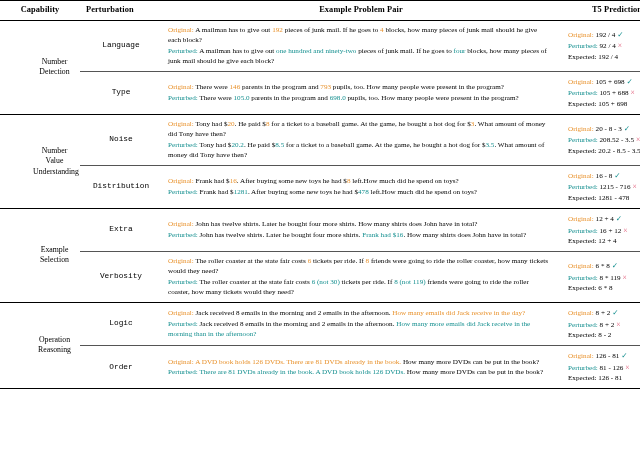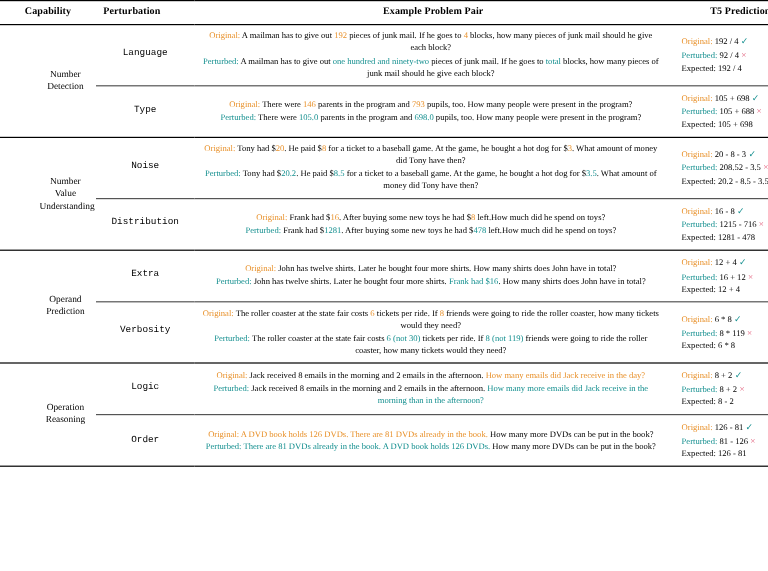--- a/index.html
+++ b/index.html
@@ -57,21 +57,21 @@
     text-align: center;
     font-size: 7.8px;
     width: 72px;
     font-family: Liberation Mono, monospace;
   }
   td.pert-cell.thin { border-bottom: 0.7px solid #555; }
   td.pert-cell.thick { border-bottom: 1.1px solid #000; }
   td.pert-cell.last { border-bottom: 1.3px solid #000; }
 
   td.example-cell {
-    text-align: center;
+    text-align: left;
     padding: 4px 10px 4px 6px;
     font-size: 7.15px;
     line-height: 1.46;
     font-family: Liberation Serif, serif;
   }
   td.example-cell.thin { border-bottom: 0.7px solid #555; }
   td.example-cell.thick { border-bottom: 1.1px solid #000; }
   td.example-cell.last { border-bottom: 1.3px solid #000; }
 
   td.pred-cell {
@@ -105,21 +105,21 @@
       <th class="col-example">Example Problem Pair</th>
       <th class="col-pred">T5 Prediction</th>
     </tr>
   </thead>
   <tbody id="table-body">
       <tr>
         <td class="cap-cell" rowspan="2"><span>Number Detection</span></td>
         <td class="pert-cell thin"><span>Language</span></td>
         <td class="example-cell thin">
           <div><span class="orig-label">Original: </span><span>A mailman has to give out </span><span class="orig-hl">192</span><span> pieces of junk mail. If he goes to </span><span class="orig-hl">4</span><span> blocks, how many pieces of junk mail should he give each block?</span></div>
-          <div><span class="pert-label">Perturbed: </span><span>A mailman has to give out </span><span class="pert-hl">one hundred and ninety-two</span><span> pieces of junk mail. If he goes to </span><span class="pert-hl">total</span><span> blocks, how many pieces of junk mail should he give each block?</span></div>
+          <div><span class="pert-label">Perturbed: </span><span>A mailman has to give out </span><span class="pert-hl">one hundred and ninety-two</span><span> pieces of junk mail. If he goes to </span><span class="pert-hl">four</span><span> blocks, how many pieces of junk mail should he give each block?</span></div>
         </td>
         <td class="pred-cell thin">
           <div class="line"><span class="orig-label">Original: </span><span>192 / 4</span><span class="tick"> ✓</span></div>
           <div class="line"><span class="pert-label">Perturbed: </span><span>92 / 4</span><span class="cross"> ×</span></div>
           <div class="line"><span class="exp-label">Expected: </span><span>192 / 4</span></div>
         </td>
       </tr>
       <tr>
         <td class="pert-cell thick"><span>Type</span></td>
         <td class="example-cell thick">
@@ -151,21 +151,21 @@
           <div><span class="orig-label">Original: </span><span>Frank had $</span><span class="orig-hl">16</span><span>. After buying some new toys he had $</span><span class="orig-hl">8</span><span> left.How much did he spend on toys?</span></div>
           <div><span class="pert-label">Perturbed: </span><span>Frank had $</span><span class="pert-hl">1281</span><span>. After buying some new toys he had $</span><span class="pert-hl">478</span><span> left.How much did he spend on toys?</span></div>
         </td>
         <td class="pred-cell thick">
           <div class="line"><span class="orig-label">Original: </span><span>16 - 8</span><span class="tick"> ✓</span></div>
           <div class="line"><span class="pert-label">Perturbed: </span><span>1215 - 716</span><span class="cross"> ×</span></div>
           <div class="line"><span class="exp-label">Expected: </span><span>1281 - 478</span></div>
         </td>
       </tr>
       <tr>
-        <td class="cap-cell" rowspan="2"><span>Operand Prediction</span></td>
+        <td class="cap-cell" rowspan="2"><span>Example Selection</span></td>
         <td class="pert-cell thin"><span>Extra</span></td>
         <td class="example-cell thin">
           <div><span class="orig-label">Original: </span><span>John has twelve shirts. Later he bought four more shirts. How many shirts does John have in total?</span></div>
           <div><span class="pert-label">Perturbed: </span><span>John has twelve shirts. Later he bought four more shirts. </span><span class="pert-hl">Frank had $16</span><span>. How many shirts does John have in total?</span></div>
         </td>
         <td class="pred-cell thin">
           <div class="line"><span class="orig-label">Original: </span><span>12 + 4</span><span class="tick"> ✓</span></div>
           <div class="line"><span class="pert-label">Perturbed: </span><span>16 + 12</span><span class="cross"> ×</span></div>
           <div class="line"><span class="exp-label">Expected: </span><span>12 + 4</span></div>
         </td>

